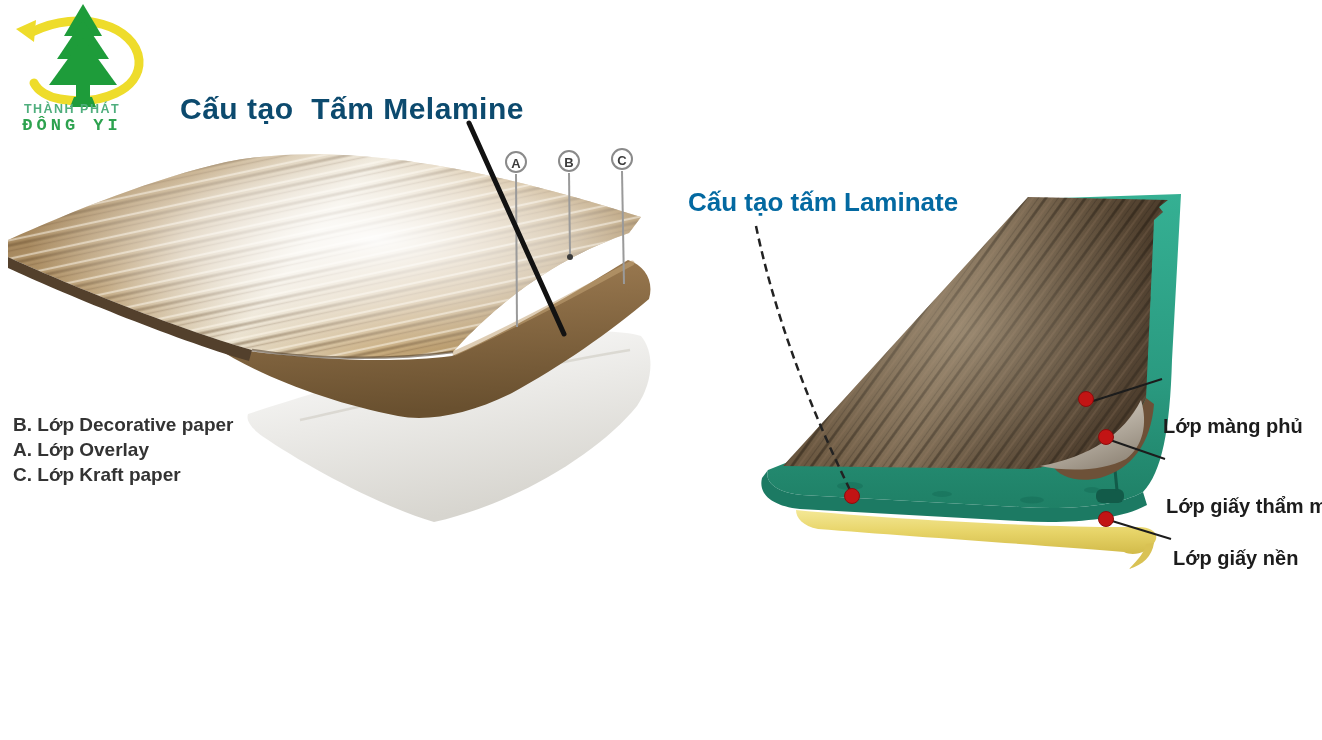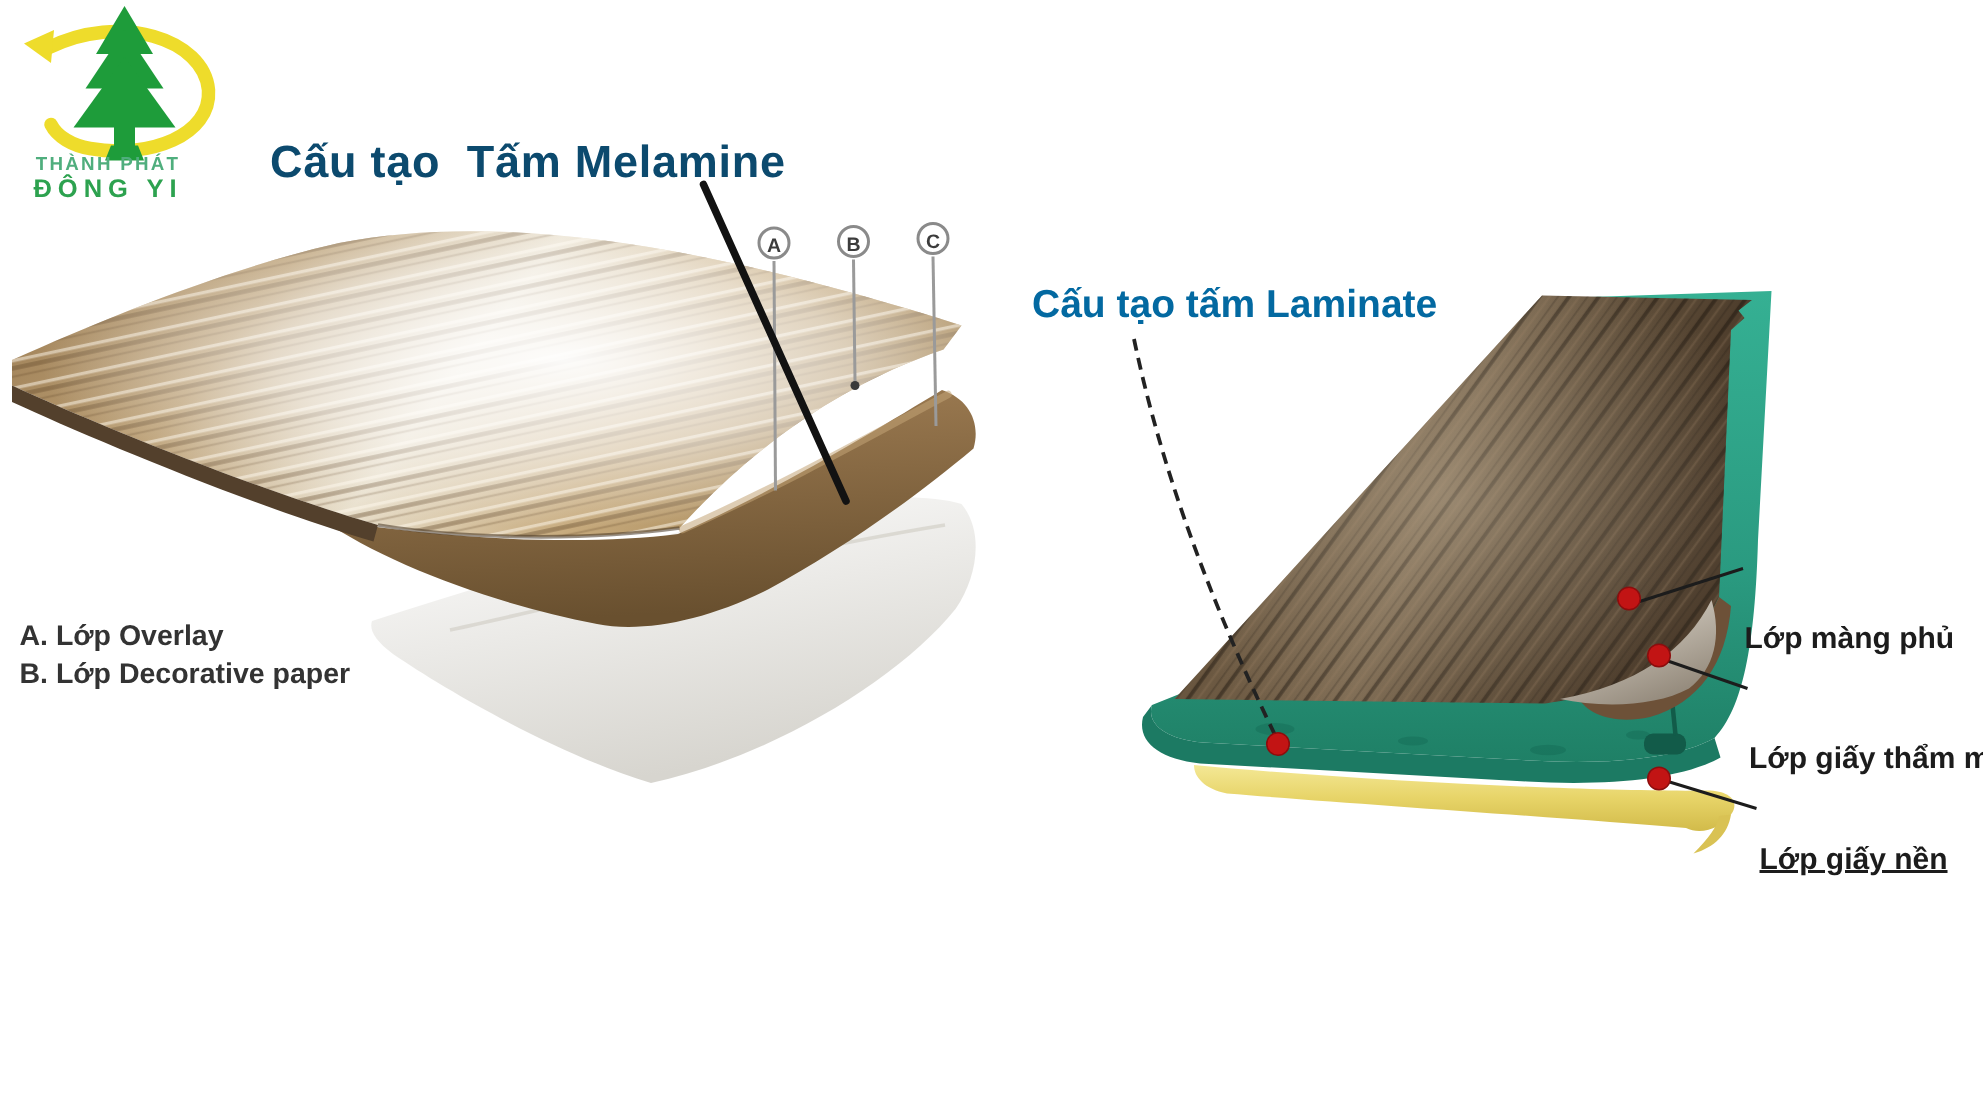--- a/index.html
+++ b/index.html
@@ -9,21 +9,21 @@
   }
   .art{position:absolute;left:0;top:0;}
   
   .logo{position:absolute;left:8px;top:2px;width:150px;height:140px;}
   .logo-line1{
     position:absolute;left:4px;top:100px;width:120px;text-align:center;
     font-size:12.5px;font-weight:600;letter-spacing:1.5px;color:#4fae7d;
   }
   .logo-line2{
     position:absolute;left:0px;top:114px;width:128px;text-align:center;
-    font-size:17px;font-weight:700;letter-spacing:4px;color:#2da24f;
+    font-size:17px;font-weight:700;letter-spacing:4px;color:#2da24f;font-family:Liberation Mono, monospace;
   }
   
   .ltitle{
     position:absolute;left:180px;top:92px;font-size:30px;font-weight:700;
     color:#0c4a6e;white-space:pre;letter-spacing:0.5px;text-align:right;
   }
   .rtitle{
     position:absolute;left:688px;top:187px;font-size:26px;font-weight:700;
     color:#0369a1;white-space:pre;
   }
@@ -36,21 +36,21 @@
   }
   
   .legend{position:absolute;left:13px;top:412px;color:#333;}
   .legend div{font-size:19px;font-weight:600;line-height:25px;white-space:pre;}
   
   .rlabel{
     position:absolute;font-size:20px;font-weight:700;color:#1c1c1c;white-space:pre;margin-top:48px;
   }
   .rlabel.l1{left:1163px;top:367px;}
   .rlabel.l2{left:1166px;top:447px;}
-  .rlabel.l3{left:1173px;top:514px;text-decoration:underline;}
+  .rlabel.l3{left:1173px;top:499px;}
 </style>
 </head>
 <body>
 
 <div class="canvas">
 
   <svg class="art" width="1322" height="740" viewBox="0 0 1322 740">
     <defs>
 
       <linearGradient id="woodL" x1="0" y1="0" x2="1" y2="0.25">
@@ -243,21 +243,22 @@
   </div>
 
   <div class="ltitle">Cấu tạo  Tấm Melamine</div>
   <div class="rtitle">Cấu tạo tấm Laminate</div>
 
   <div class="marker" style="left:505px;top:151px;">A</div>
   <div class="marker" style="left:558px;top:150px;">B</div>
   <div class="marker" style="left:611px;top:148px;">C</div>
 
   <div class="legend">
+    <div>B. Lớp Decorative paper</div>
     <div>A. Lớp Overlay</div>
-    <div>B. Lớp Decorative paper</div>
+    <div>C. Lớp Kraft paper</div>
   </div>
 
   <div class="rlabel l1">Lớp màng phủ</div>
   <div class="rlabel l2">Lớp giấy thẩm mỹ</div>
   <div class="rlabel l3">Lớp giấy nền</div>
 
 </div>
 
 </body></html>

